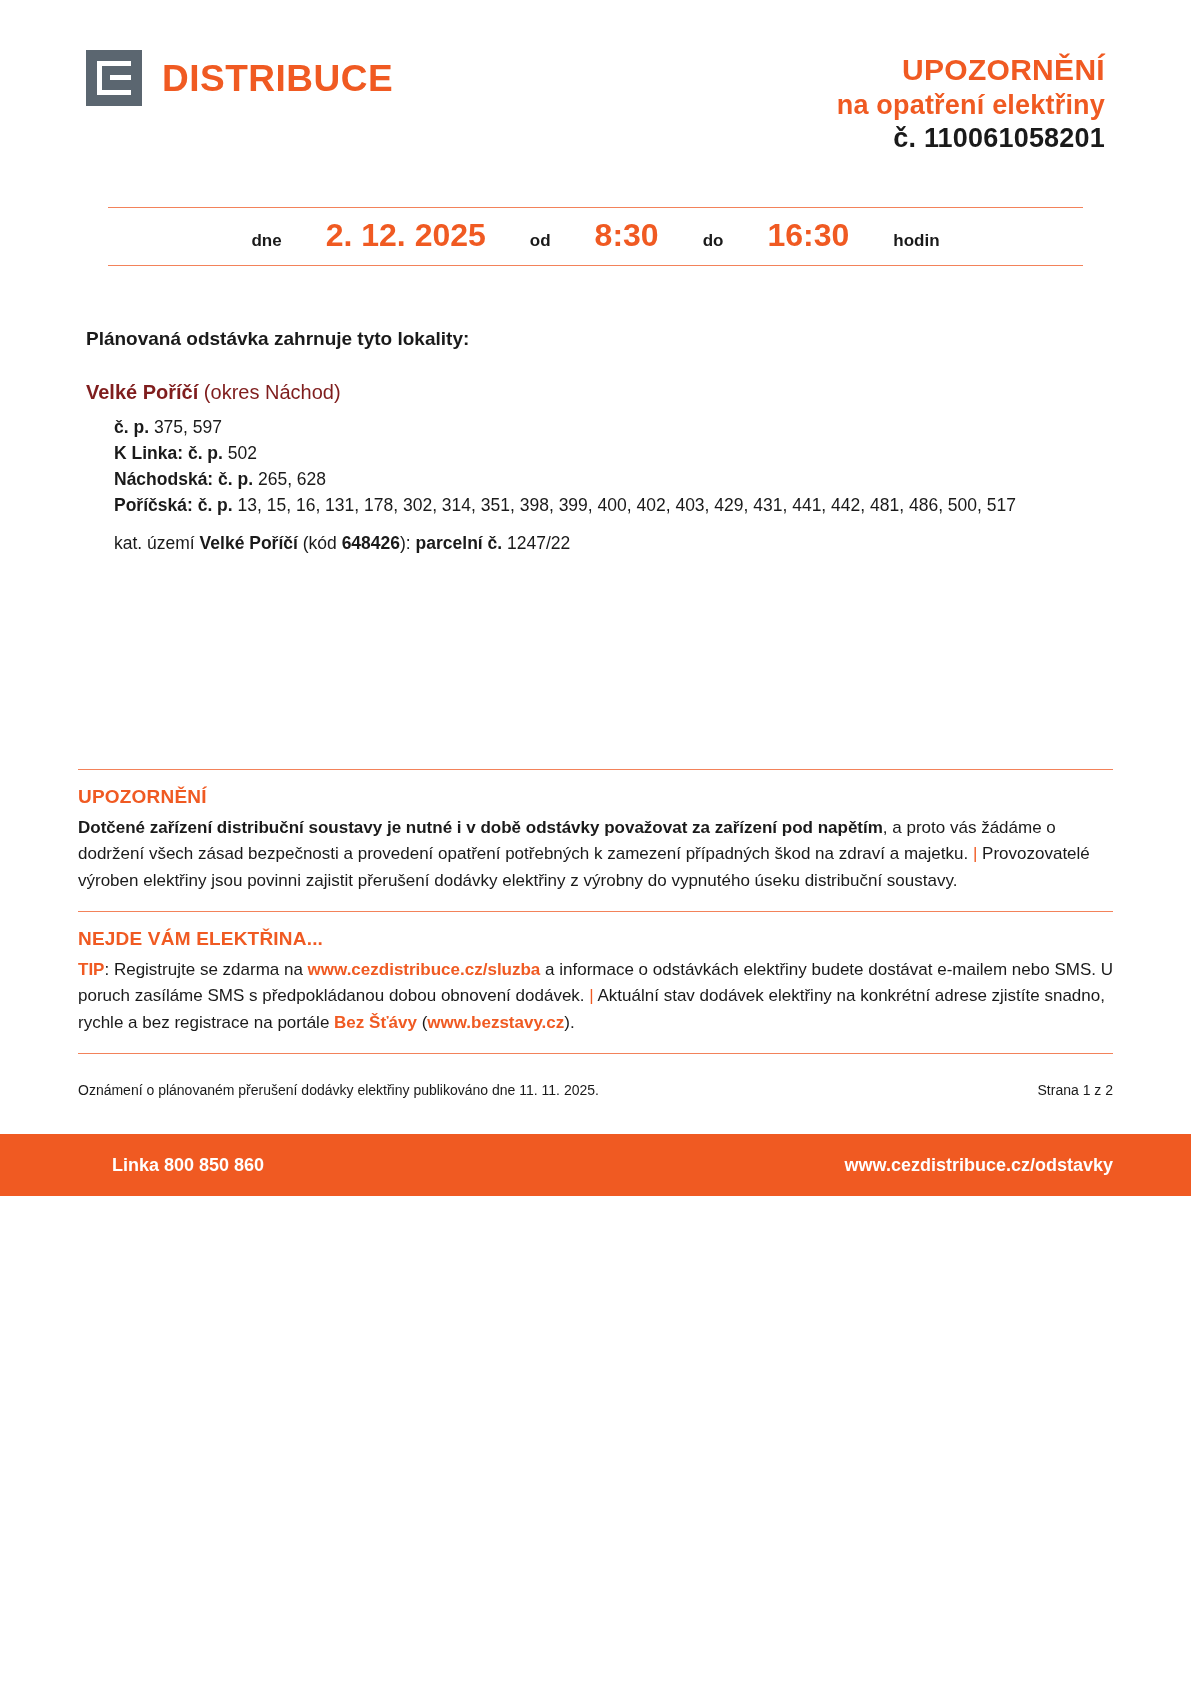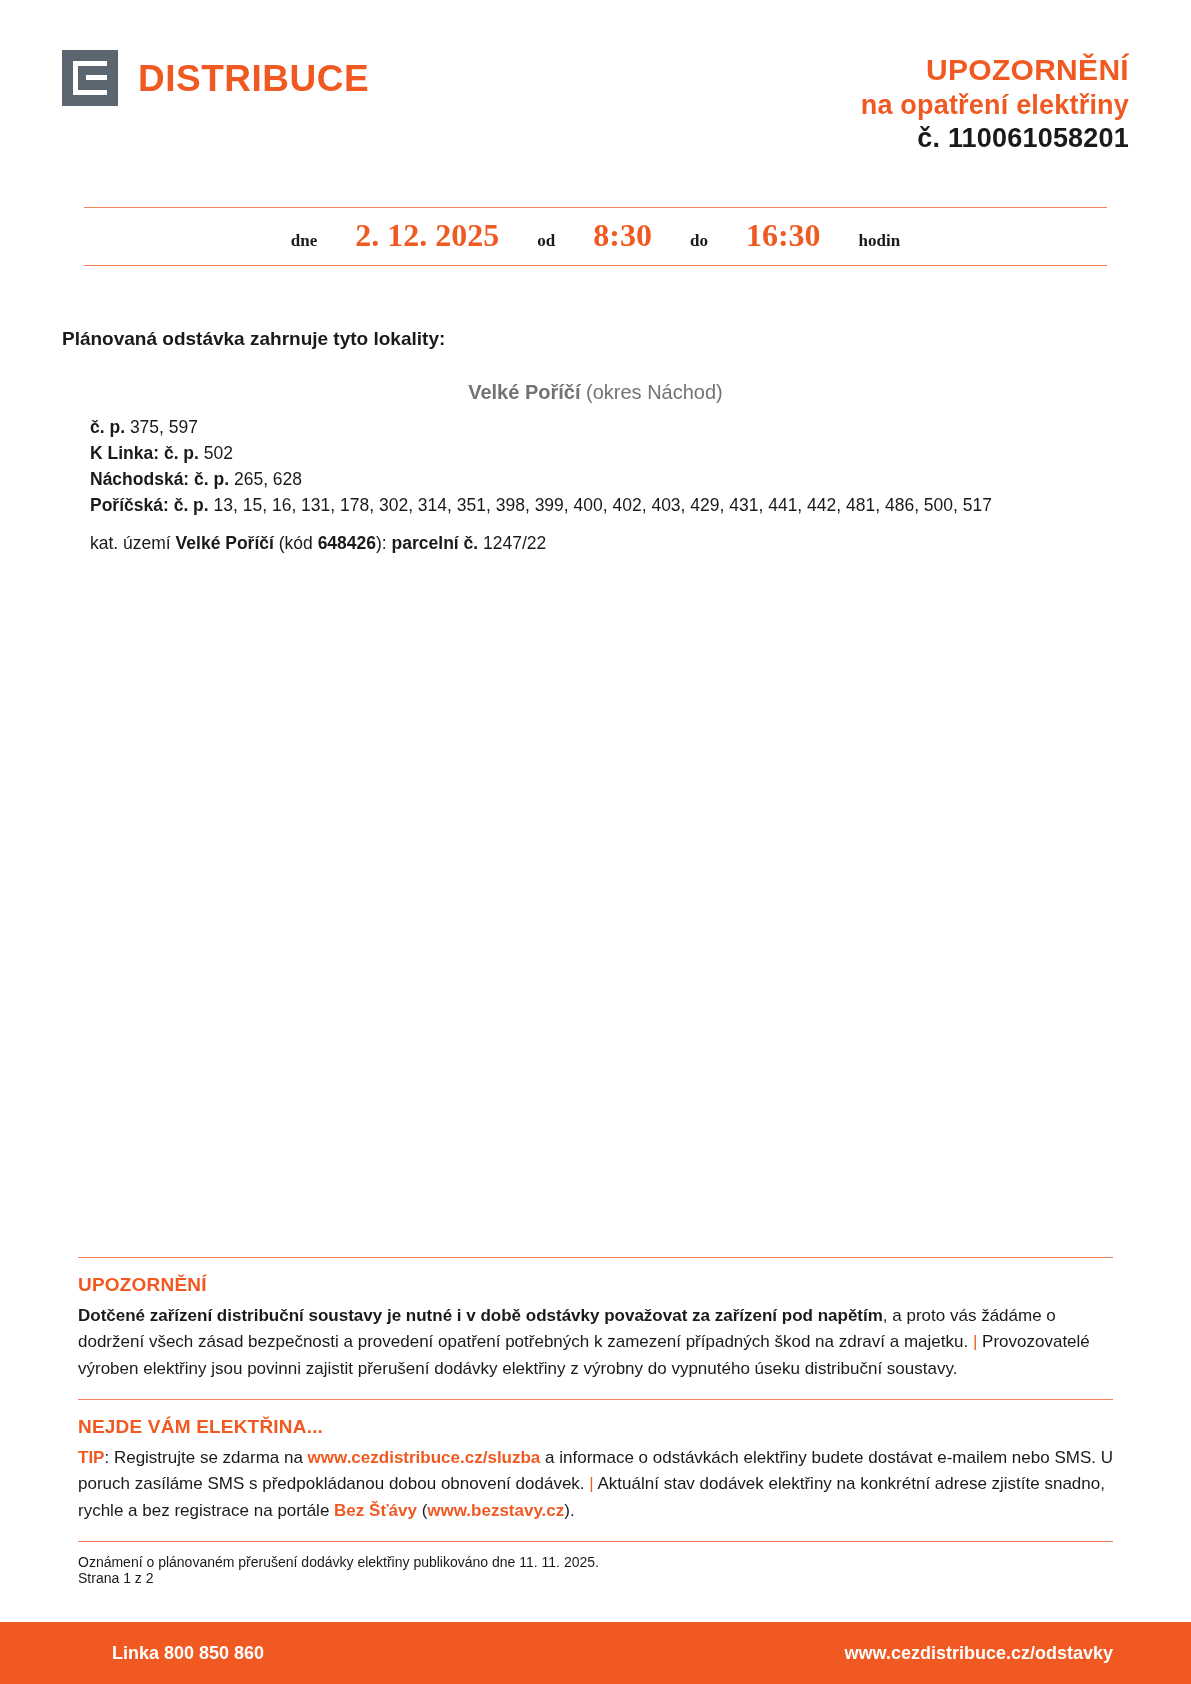--- a/index.html
+++ b/index.html
@@ -14,22 +14,22 @@
     font-family: "Liberation Sans", sans-serif;
     background: #ffffff;
     color: #1a1a1a;
     position: relative;
     overflow: hidden;
   }
 
   .page {
     position: relative;
     width: 1191px;
-    height: 1684px;
-    padding: 0 62px;
+    height: 1196px;
+    padding: 0 86px;
   }
 
   
   .header {
     display: flex;
     align-items: flex-start;
     justify-content: space-between;
     padding-top: 50px;
   }
 
@@ -95,22 +95,21 @@
     margin-top: 53px;
     padding: 0 22px;
   }
   .datebar {
     border-top: 1px solid #f3825a;
     border-bottom: 1px solid #f3825a;
     padding: 9px 0 11px 0;
     display: flex;
     align-items: baseline;
     justify-content: center;
-    gap: 6px;
-    font-family: Liberation Serif, serif;
+    gap: 12px;
   }
   .dt-label {
     font-size: 17px;
     font-weight: bold;
     color: #1a1a1a;
     padding: 0 22px;
   }
   .dt-value {
     font-size: 32px;
     font-weight: bold;
@@ -122,22 +121,21 @@
   .intro {
     margin-top: 62px;
     font-size: 19px;
     font-weight: bold;
     color: #1a1a1a;
   }
 
   .locality {
     margin-top: 31px;
     font-size: 20px;
-    color: #737373;
-    text-align: center;
+    color: #7f1d1d;
   }
   .locality .muni { font-weight: bold; }
   .locality .district { font-weight: normal; }
 
   .addr-list {
     margin-top: 11px;
     padding-left: 28px;
   }
   .addr-line {
     font-size: 17.5px;
@@ -188,21 +186,20 @@
   .meta {
     position: absolute;
     left: 78px;
     right: 78px;
     bottom: 98px;
     display: flex;
     justify-content: space-between;
     align-items: baseline;
     font-size: 14px;
     color: #1a1a1a;
-    flex-direction: column;
   }
 
   .footer-bar {
     position: absolute;
     left: 0;
     right: 0;
     bottom: 0;
     height: 62px;
     background: #f05a22;
     display: flex;

